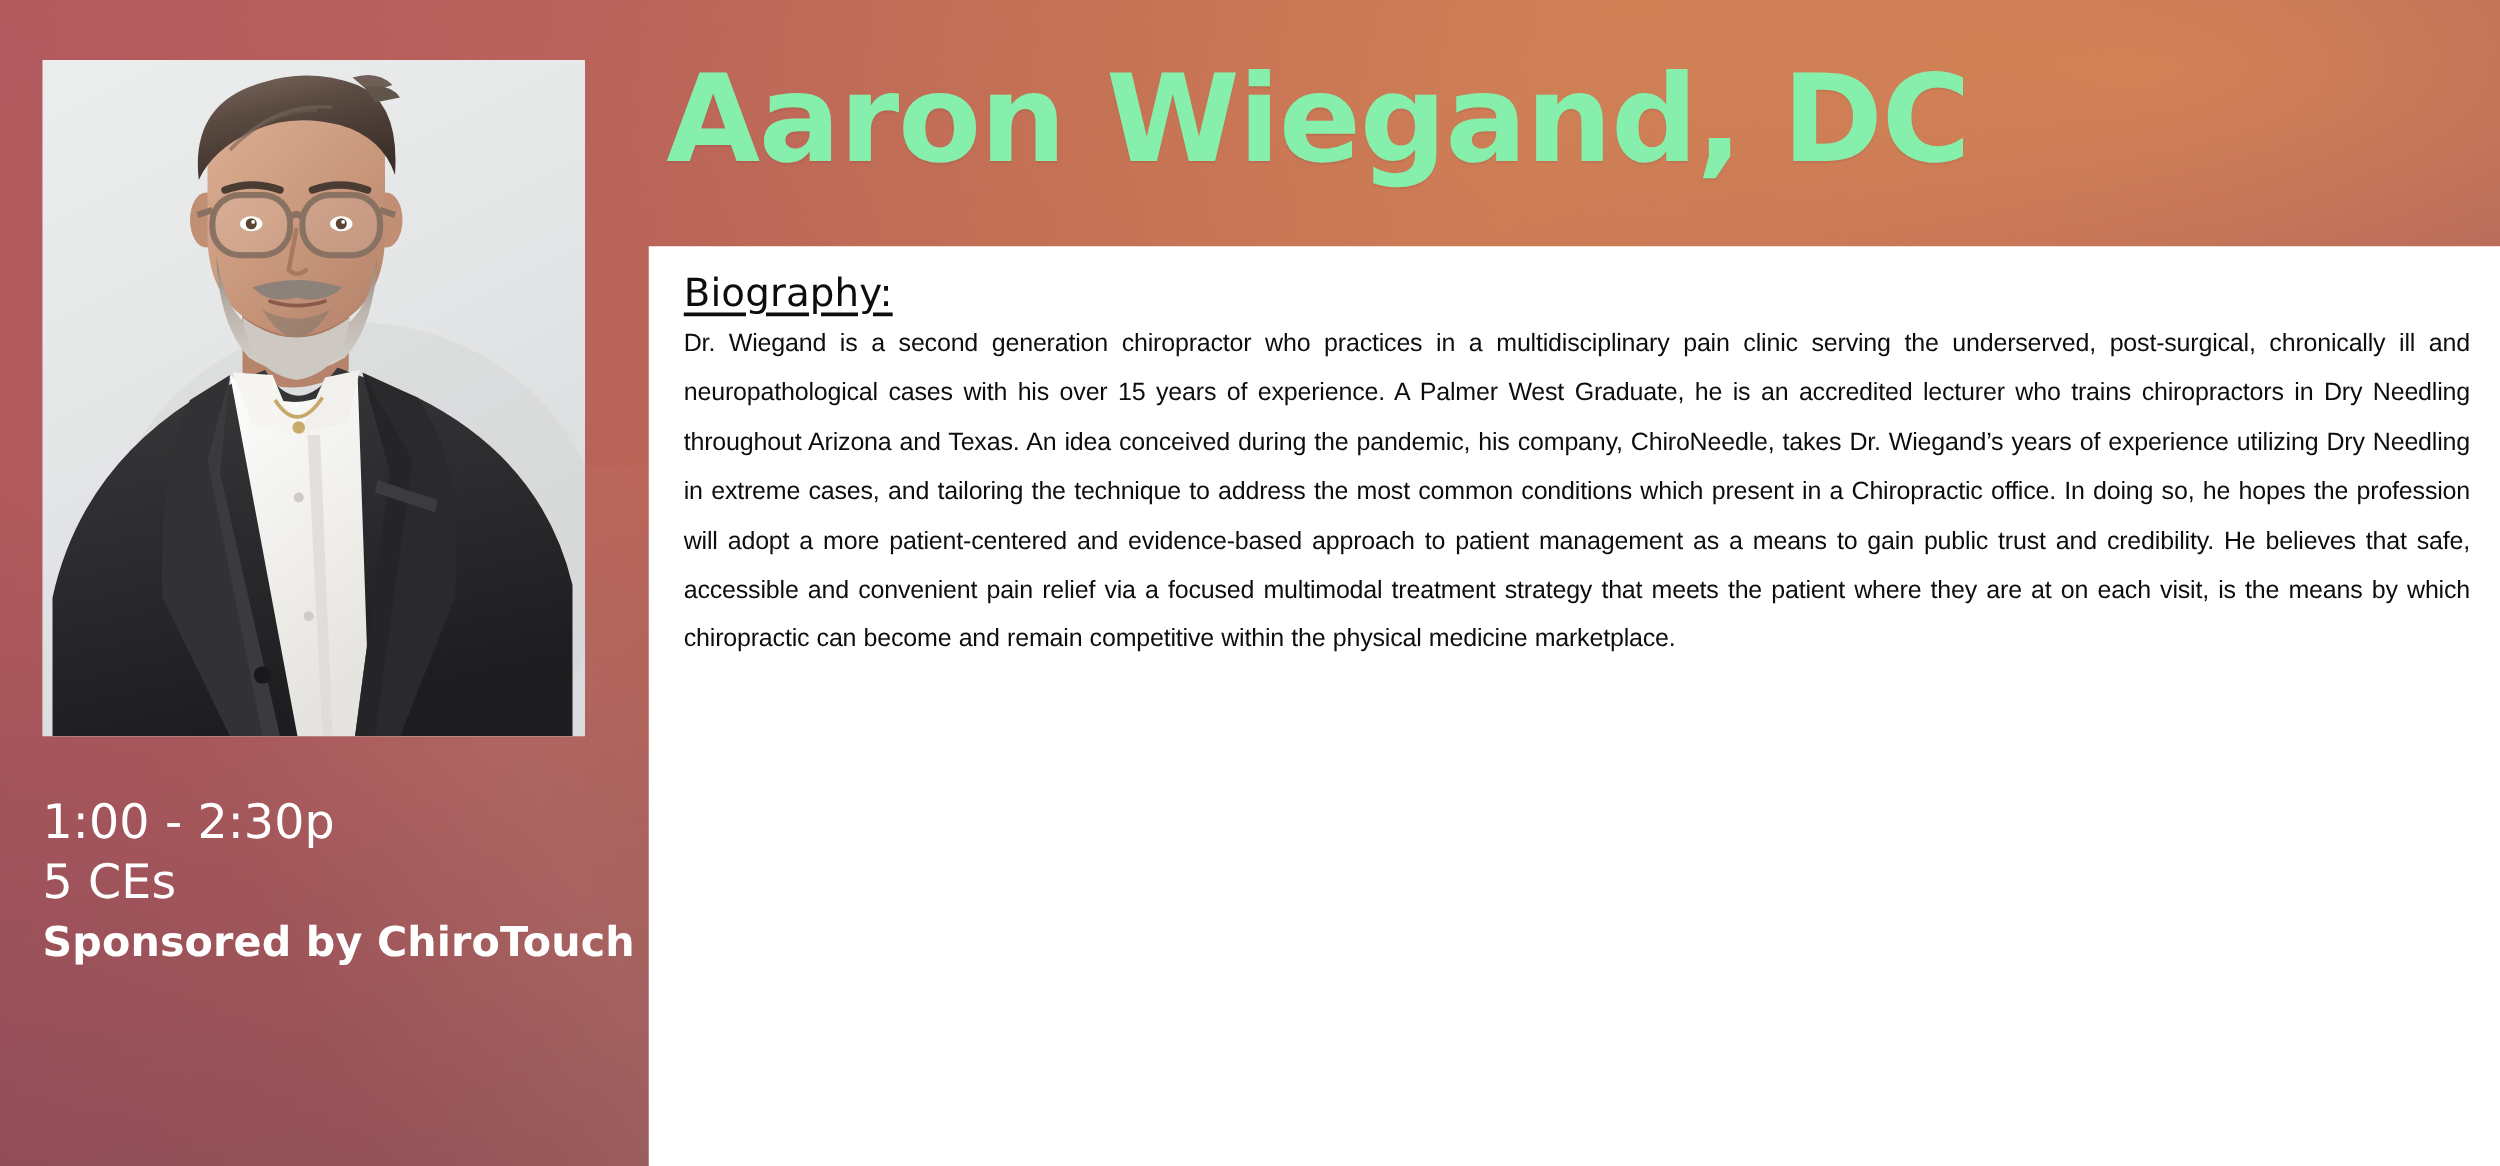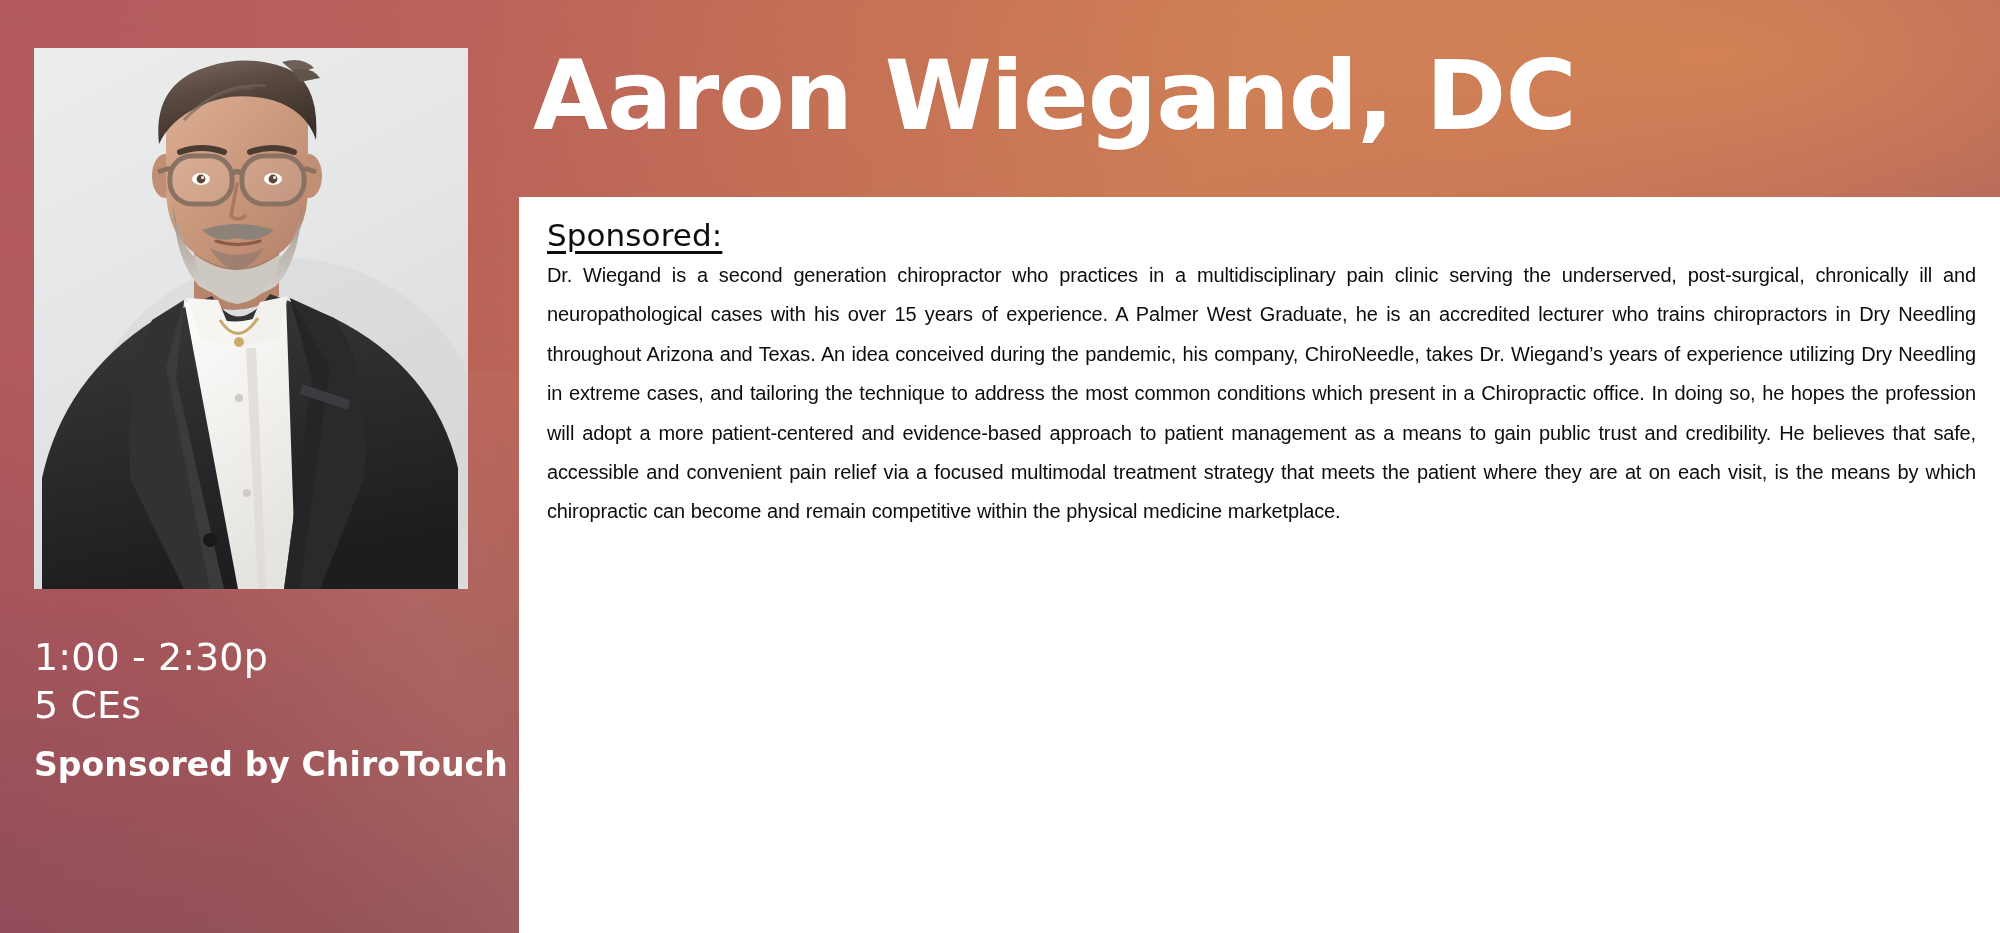--- a/index.html
+++ b/index.html
@@ -84,21 +84,21 @@
     background: #e6e7e8;
     overflow: hidden;
   }
   .portrait-svg { display: block; width: 100%; height: 100%; }
 
   
   .speaker-name {
     position: absolute;
     left: 533px;
     top: 44px;
-    color: #ffffff;
+    color: #86efac;
     font-family: "DejaVu Sans", sans-serif;
     font-weight: 700;
     font-size: 97px;
     letter-spacing: -1.0px;
     line-height: 1.08;
     white-space: nowrap;
     text-shadow: 0 1px 1px rgba(90,40,50,0.10);
   }
 
   
@@ -114,21 +114,21 @@
     font-size: 38px;
     line-height: 1.26;
     letter-spacing: 0.1px;
     font-weight: 400;
     white-space: nowrap;
   }
   .schedule-line.sponsor {
     font-weight: 700;
     font-size: 33px;
     letter-spacing: 0.1px;
-    margin-top: 14px;
+    margin-top: 3px;
   }
 
   
   .bio-card {
     position: absolute;
     left: 519px;
     top: 197px;
     width: 1481px;
     height: 736px;
     background: #ffffff;
@@ -282,17 +282,17 @@
       <div class="schedule-line">1:00 - 2:30p</div>
       <div class="schedule-line">5 CEs</div>
       <div class="schedule-line sponsor">Sponsored by ChiroTouch</div>
     </div>
 
   </div>
 
   <div class="speaker-name">Aaron Wiegand, DC</div>
 
   <div class="bio-card">
-    <div class="bio-heading">Sponsored:</div>
+    <div class="bio-heading">Biography:</div>
     <p class="bio-body">Dr. Wiegand is a second generation chiropractor who practices in a multidisciplinary pain clinic serving the underserved, post-surgical, chronically ill and neuropathological cases with his over 15 years of experience. A Palmer West Graduate, he is an accredited lecturer who trains chiropractors in Dry Needling throughout Arizona and Texas. An idea conceived during the pandemic, his company, ChiroNeedle, takes Dr. Wiegand’s years of experience utilizing Dry Needling in extreme cases, and tailoring the technique to address the most common conditions which present in a Chiropractic office. In doing so, he hopes the profession will adopt a more patient-centered and evidence-based approach to patient management as a means to gain public trust and credibility. He believes that safe, accessible and convenient pain relief via a focused multimodal treatment strategy that meets the patient where they are at on each visit, is the means by which chiropractic can become and remain competitive within the physical medicine marketplace.</p>
   </div>
 
 </div>
 
 </body></html>

